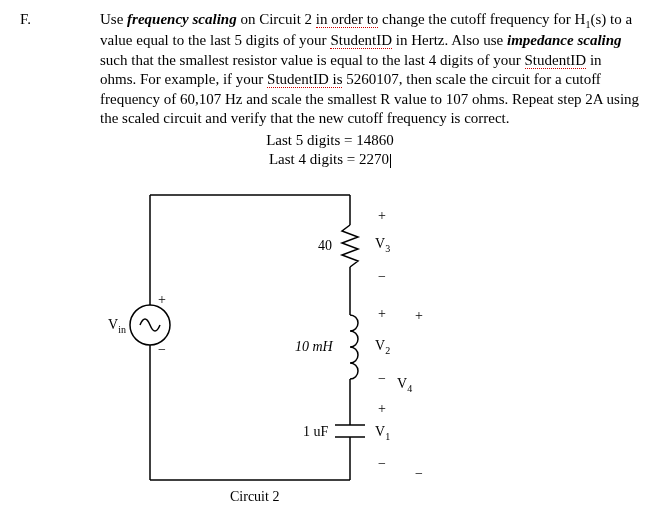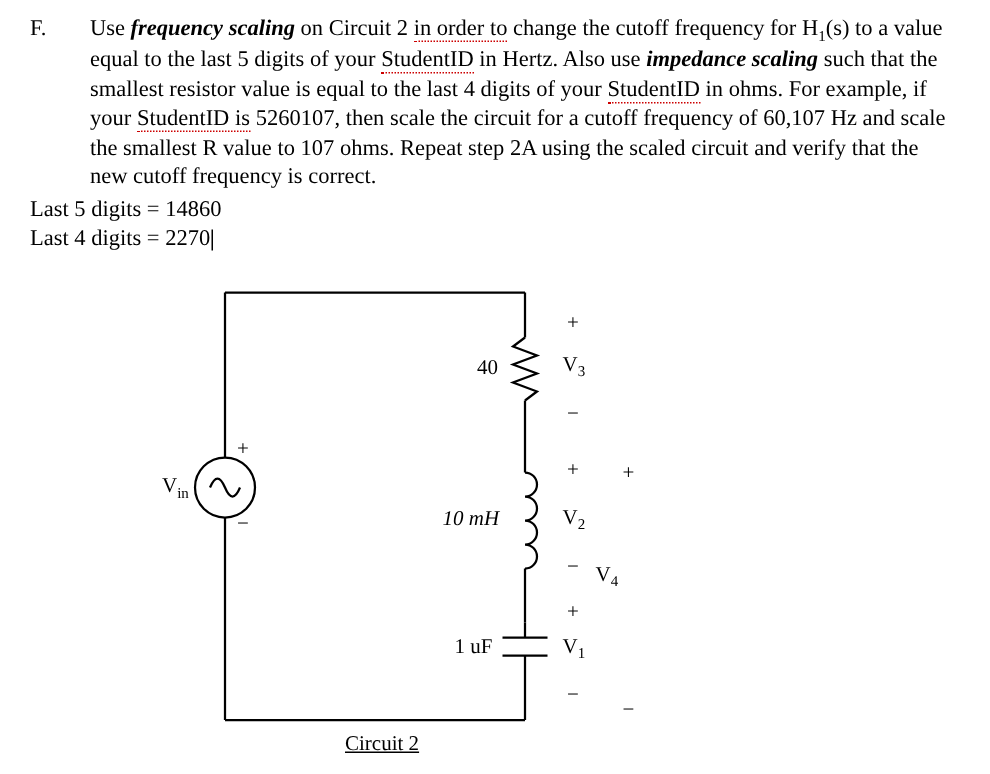--- a/index.html
+++ b/index.html
@@ -14,31 +14,32 @@
   }
   .problem {
     display: flex;
   }
   .letter {
     width: 40px;
     flex-shrink: 0;
   }
   .text {
     flex: 1;
+    margin-left: 40px;
   }
   .underline-dotted {
     border-bottom: 1px dotted #c00;
     padding-bottom: 0;
   }
   .underline-solid {
-    text-decoration: underline;
   }
   .notes {
     margin-left: 0;
     margin-top: 2px;
+    text-align: center;
   }
   .cursor {
     display: inline-block;
     width: 1px;
     height: 14px;
     background: #000;
     vertical-align: middle;
     margin-left: 1px;
   }
   .circuit-area {

